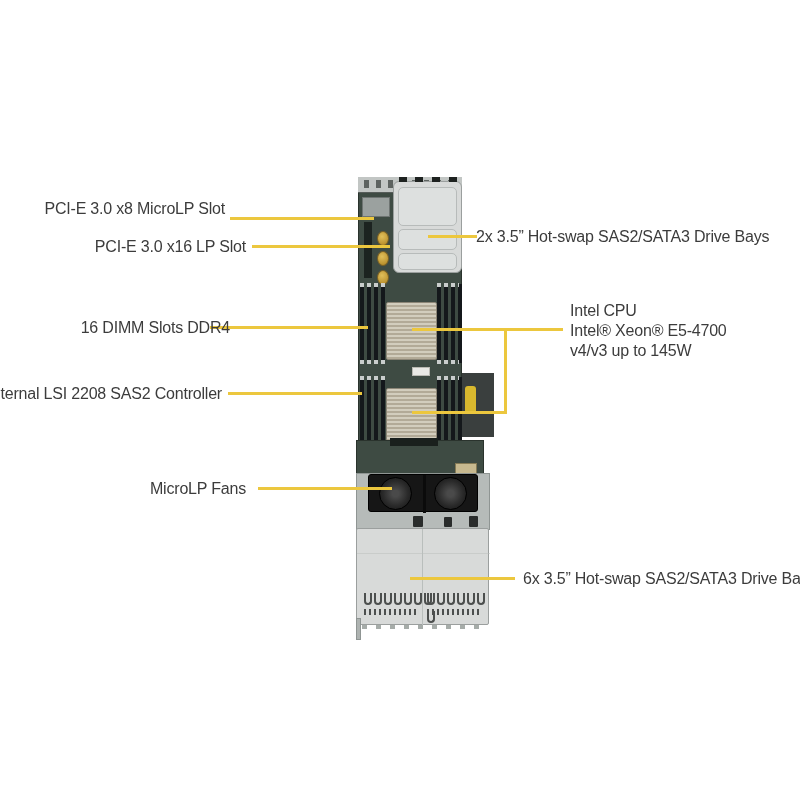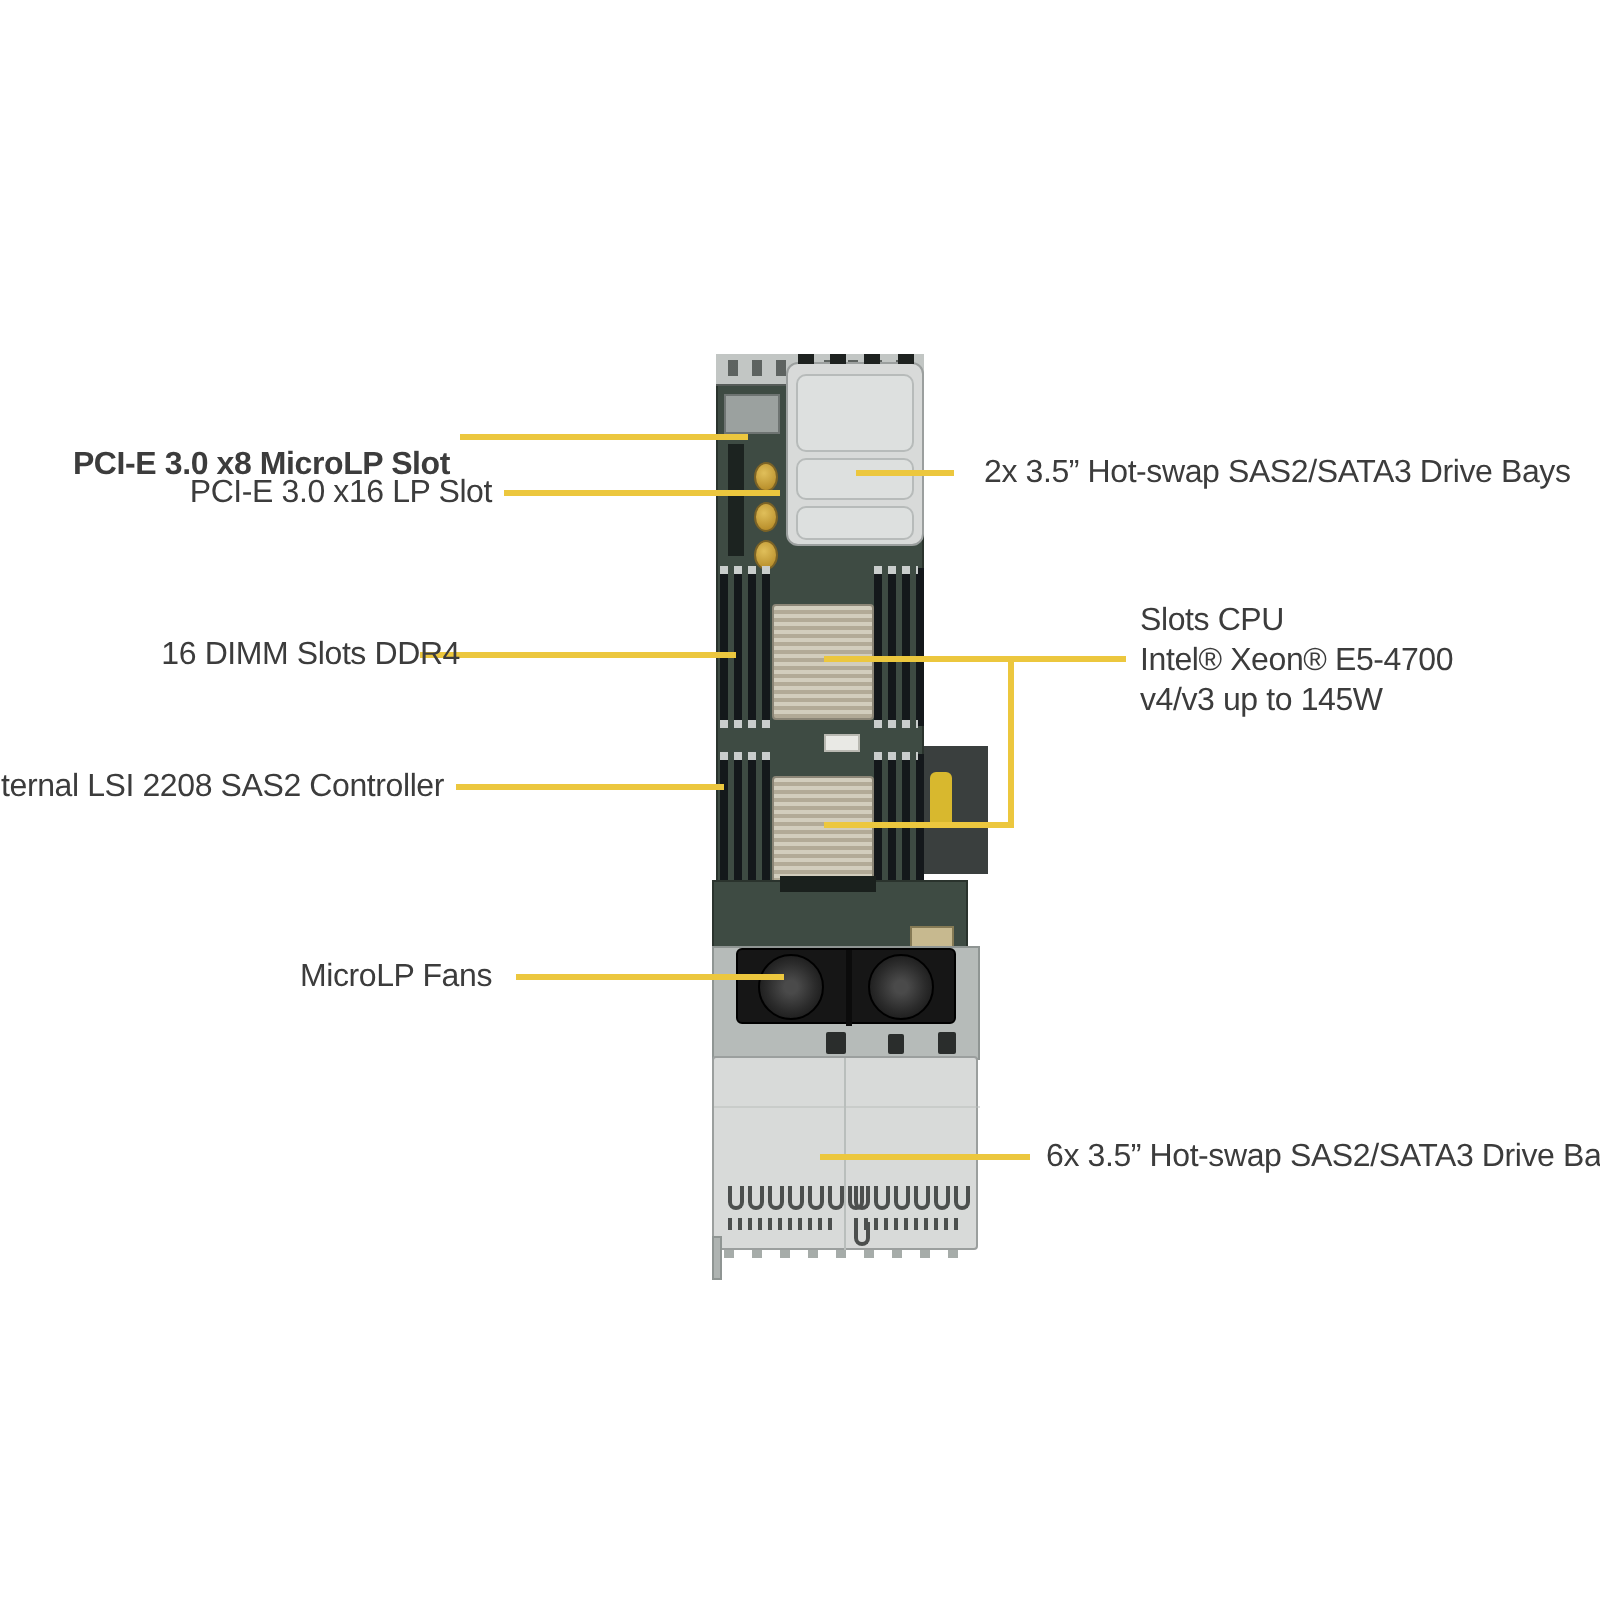--- a/index.html
+++ b/index.html
@@ -149,26 +149,26 @@
   <div class="cline" style="left:428px;top:235px;width:49px;"></div>
   <div class="cline" style="left:210px;top:326px;width:158px;"></div>
   <div class="cline" style="left:228px;top:392px;width:134px;"></div>
   <div class="cline" style="left:258px;top:487px;width:134px;"></div>
   <div class="cline" style="left:410px;top:577px;width:105px;"></div>
 
   <div class="cline" style="left:412px;top:328px;width:151px;"></div>
   <div class="cline-v" style="left:504px;top:328px;height:86px;"></div>
   <div class="cline" style="left:412px;top:411px;width:95px;"></div>
 
-  <div class="callout-label right-align" style="right:575px;top:223px;font-weight:bold;">PCI-E 3.0 x8 MicroLP Slot</div>
+  <div class="callout-label right-align" style="right:575px;top:199px;">PCI-E 3.0 x8 MicroLP Slot</div>
   <div class="callout-label right-align" style="right:554px;top:237px;">PCI-E 3.0 x16 LP Slot</div>
-  <div class="callout-label" style="left:492px;top:227px;">2x 3.5” Hot-swap SAS2/SATA3 Drive Bays</div>
+  <div class="callout-label" style="left:476px;top:227px;">2x 3.5” Hot-swap SAS2/SATA3 Drive Bays</div>
   <div class="callout-label right-align" style="right:570px;top:318px;text-align:center;">16 DIMM Slots DDR4</div>
   <div class="callout-label" style="left:570px;top:301px;line-height:20px;">
-    <div>Slots CPU</div>
+    <div>Intel CPU</div>
     <div>Intel® Xeon® E5-4700</div>
     <div>v4/v3 up to 145W</div>
   </div>
   <div class="callout-label right-align" style="right:578px;top:384px;">Internal LSI 2208 SAS2 Controller</div>
   <div class="callout-label right-align" style="right:554px;top:479px;">MicroLP Fans</div>
   <div class="callout-label" style="left:523px;top:569px;">6x 3.5” Hot-swap SAS2/SATA3 Drive Bays</div>
 
 </div>
 
 </body></html>

